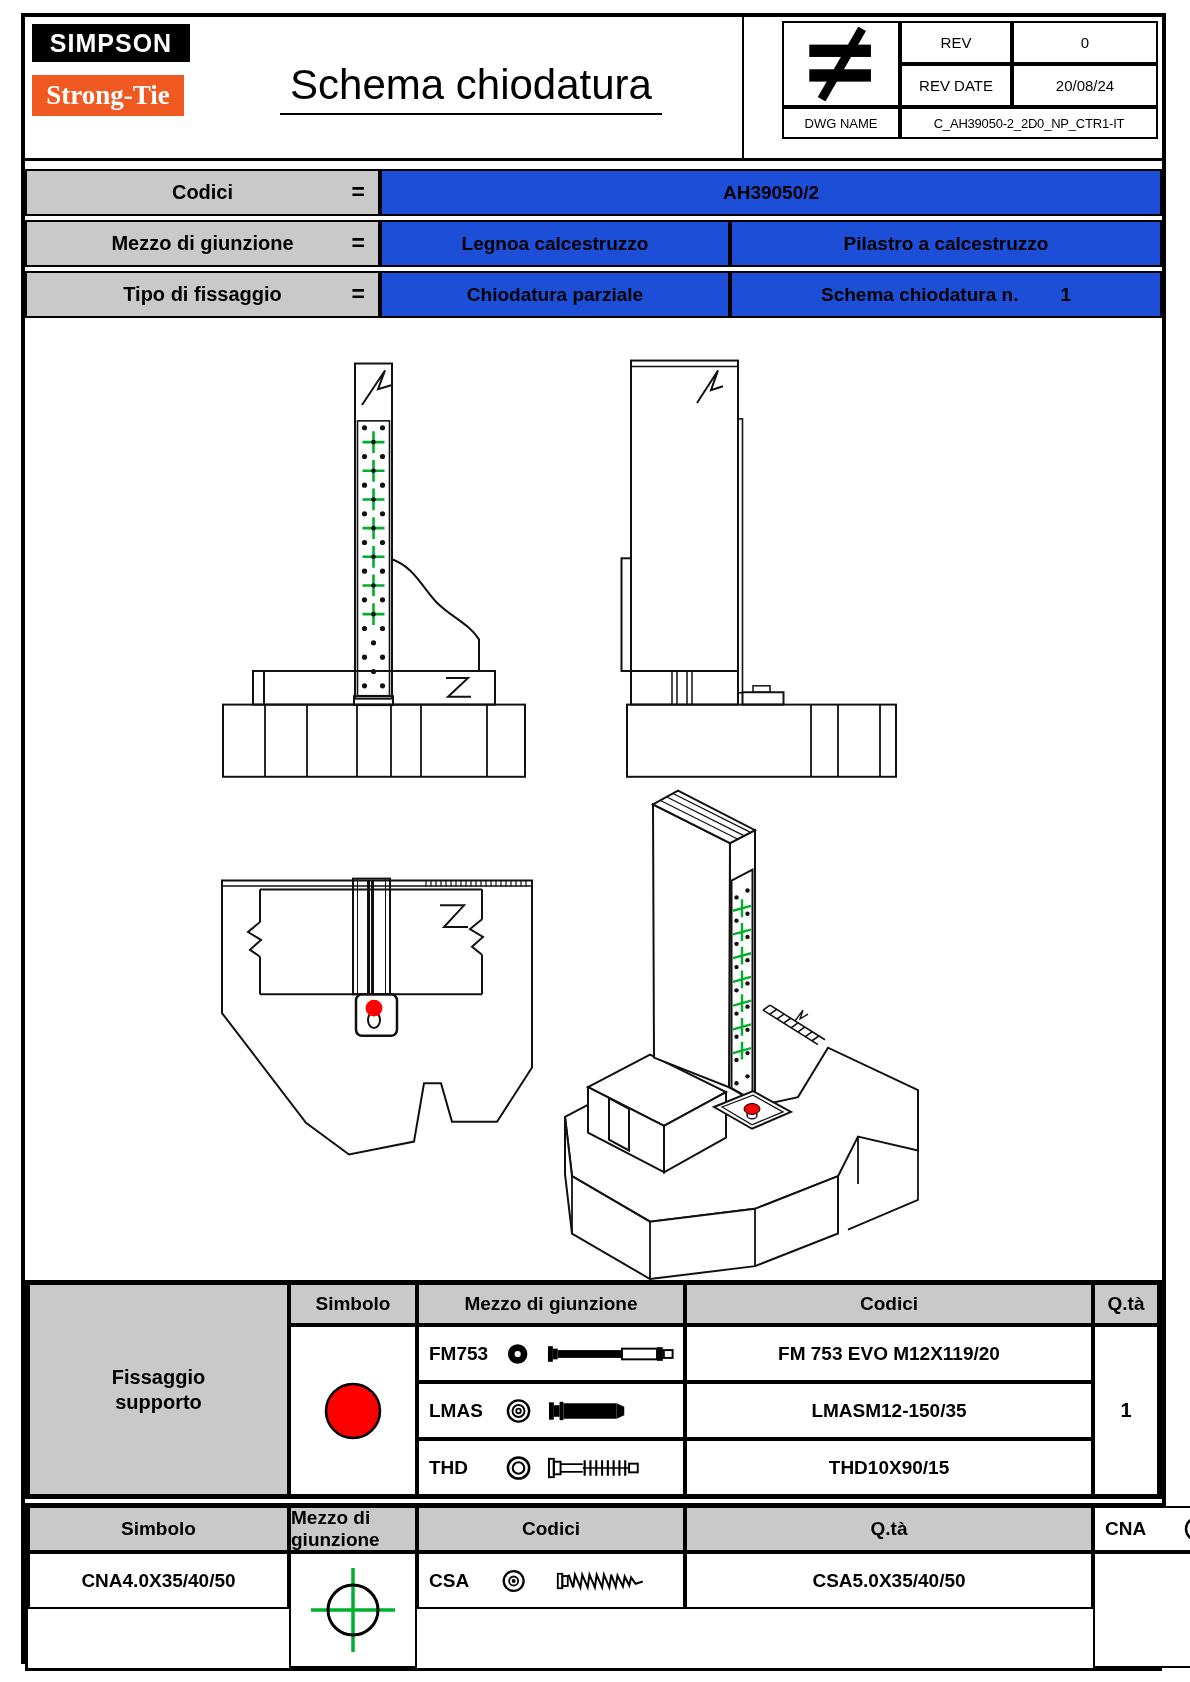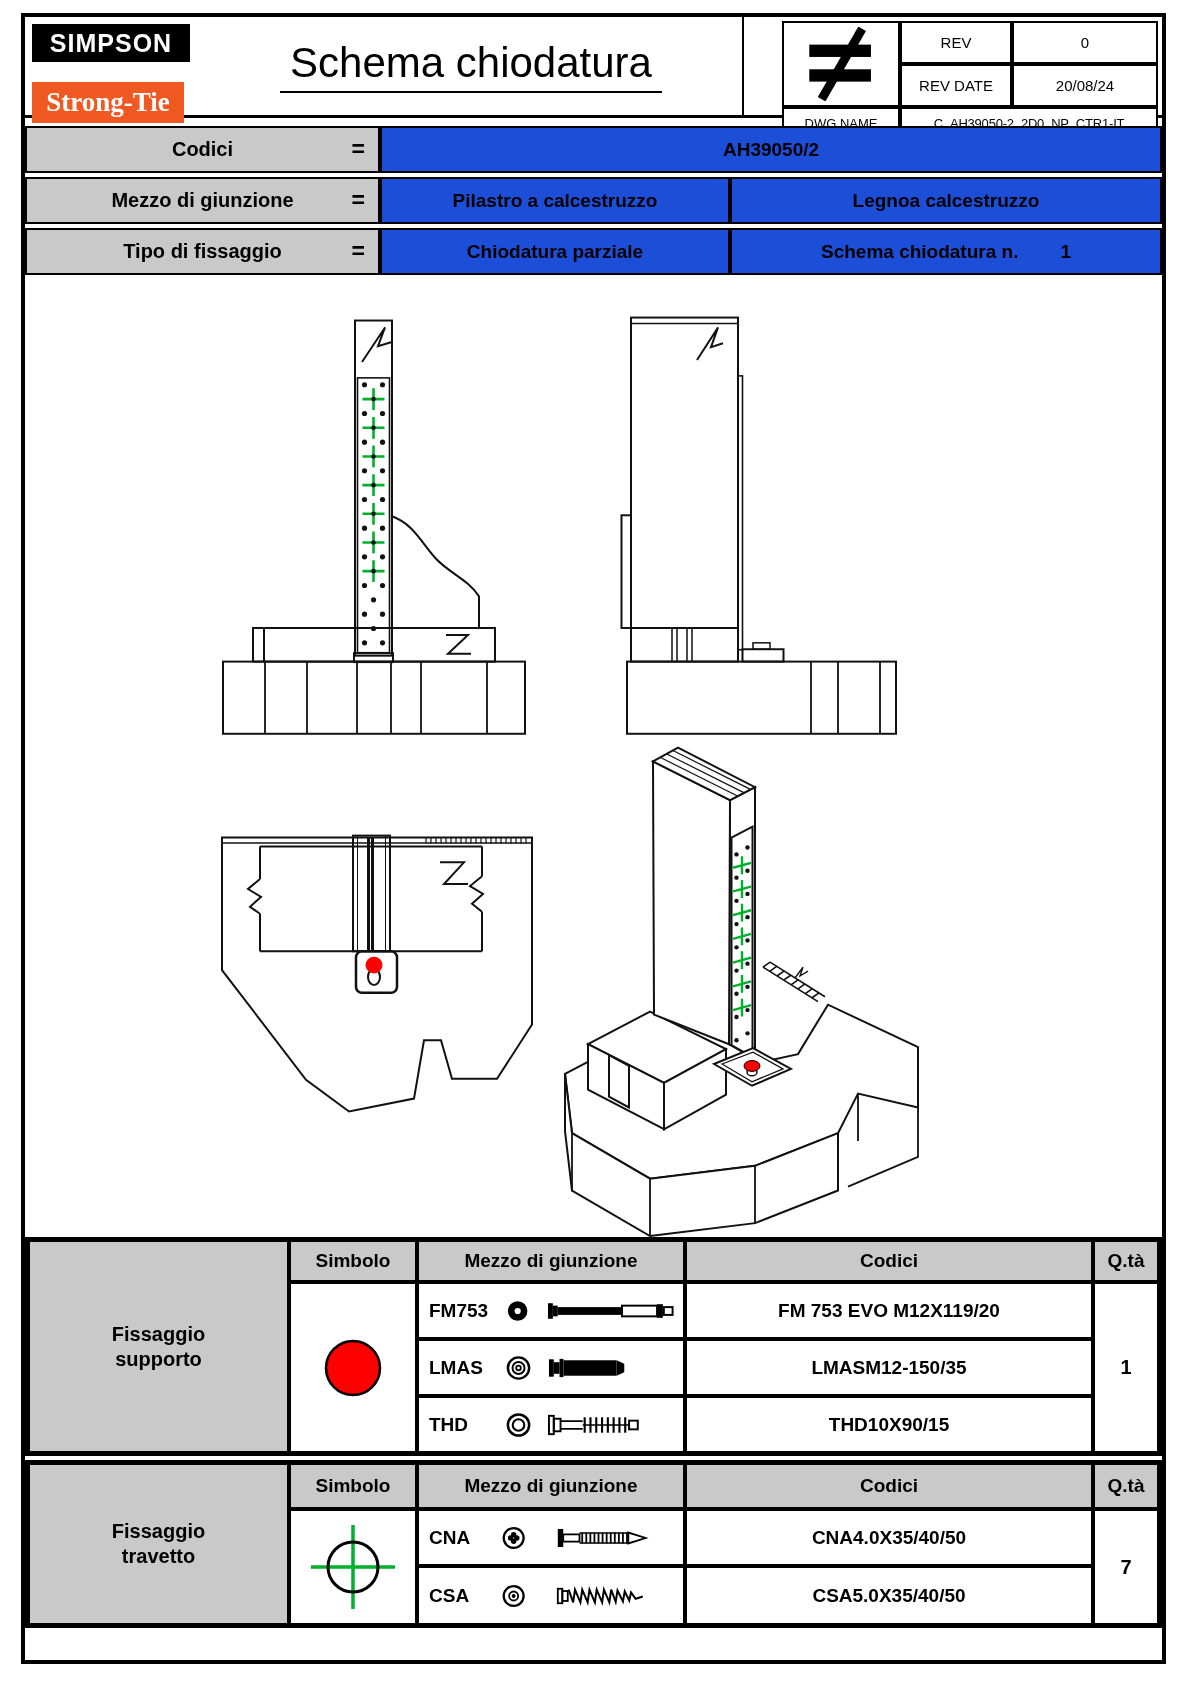--- a/index.html
+++ b/index.html
@@ -3,24 +3,24 @@
 <meta charset="utf-8">
 <style>
   :root{
     --orange:#F05A22; --red:#FF0000; --green:#00B02D; --gray:#C9C9C9; --ink:#111;
   }
   *{box-sizing:border-box; margin:0; padding:0;}
   body{width:1190px; height:1682px; background:#fff; font-family:"Liberation Sans",sans-serif; color:#000; position:relative;}
   .page{position:absolute; left:21px; top:13px; width:1145px; height:1651px; border:4px solid #000; background:#fff;}
 
   
-  .header{height:101px; border-bottom:3px solid #000; display:flex;}
+  .header{height:144px; border-bottom:3px solid #000; display:flex;}
   .logo{width:175px; padding:7px 0 0 7px;}
   .logo-black{width:158px; height:38px; background:#000; color:#fff; font-weight:bold; font-size:25px; letter-spacing:1px; display:flex; align-items:center; justify-content:center;}
-  .logo-orange{width:152px; height:41px; margin-top:20px; background:var(--orange); color:#fff; font-family:"Liberation Serif",serif; font-weight:bold; font-size:27px; display:flex; align-items:center; justify-content:center;}
+  .logo-orange{width:152px; height:41px; margin-top:13px; background:var(--orange); color:#fff; font-family:"Liberation Serif",serif; font-weight:bold; font-size:27px; display:flex; align-items:center; justify-content:center;}
   .title-area{flex:1; display:flex; align-items:center; justify-content:center;}
   .title-area span{font-size:42px; border-bottom:2.5px solid #000; padding:0 10px 4px 10px;}
   .title-block{width:420px; border-left:2.5px solid #000; padding-top:4px;}
   .tb-grid{display:grid; grid-template-columns:38px 118px 112px 146px; grid-template-rows:43px 43px 32px;}
   .tb-cell{border:2px solid #000; display:flex; align-items:center; justify-content:center; font-size:15px; background:#fff;}
   .tb-sym{grid-column:2; grid-row:1/3;}
   .tb-dwgl{grid-column:2; grid-row:3; font-size:13px;}
   .tb-dwgv{grid-column:3/5; grid-row:3; font-size:13px; letter-spacing:-0.2px;}
 
   
@@ -93,22 +93,22 @@
         <span>Codici</span>
         <span class="i-eq">=</span>
       </div>
       <div class="i-val">AH39050/2</div>
     </div>
     <div class="info-row r23">
       <div class="i-label">
         <span>Mezzo di giunzione</span>
         <span class="i-eq">=</span>
       </div>
+      <div class="i-val">Legnoa calcestruzzo</div>
       <div class="i-val">Pilastro a calcestruzzo</div>
-      <div class="i-val">Legnoa calcestruzzo</div>
     </div>
     <div class="info-row r23">
       <div class="i-label">
         <span>Tipo di fissaggio</span>
         <span class="i-eq">=</span>
       </div>
       <div class="i-val">Chiodatura parziale</div>
       <div class="i-val">
         <span>Schema chiodatura n.</span>
         <span class="num">1</span>
@@ -333,23 +333,20 @@
         <line x1="36" y1="15" x2="84" y2="15" stroke="#000" stroke-width="1.5"></line>
         <rect x="84" y="10.5" width="9" height="9" fill="none" stroke="#000" stroke-width="2"></rect>
       </svg>
     </div>
     <div class="cell cd">THD10X90/15</div>
 
     <div class="cell qt">1</div>
   </div>
 
   <div class="ftable t2">
-    <div class="cell g-label">
-        <span>Fissaggio travetto</span>
-      </div>
     <div class="cell hd">Simbolo</div>
     <div class="cell hd">Mezzo di giunzione</div>
     <div class="cell hd">Codici</div>
     <div class="cell hd">Q.tà</div>
 
     <div class="cell sym-cell">
       <svg width="90" height="90" viewBox="0 0 90 90">
         <line x1="45" y1="3" x2="45" y2="87" stroke="var(--green)" stroke-width="3.5"></line>
         <line x1="3" y1="45" x2="87" y2="45" stroke="var(--green)" stroke-width="3.5"></line>
         <circle cx="45" cy="45" r="25" fill="none" stroke="#000" stroke-width="3"></circle>

